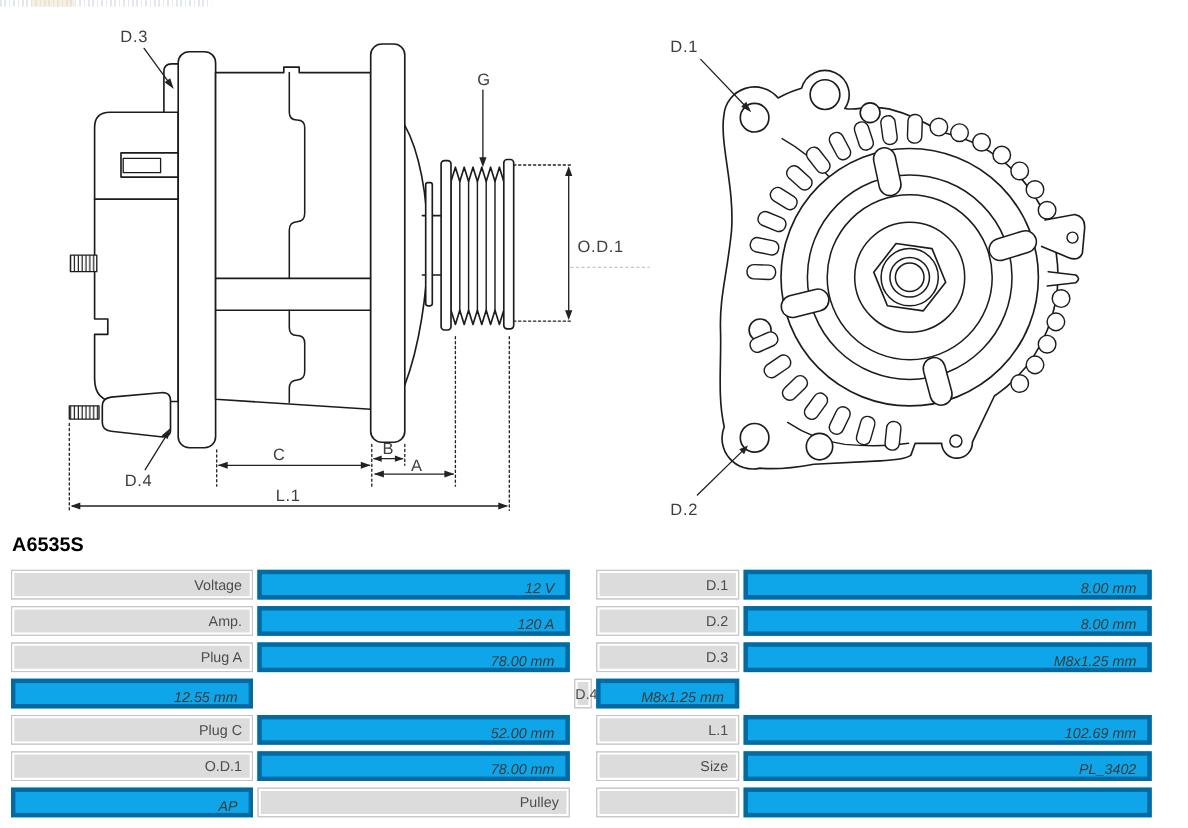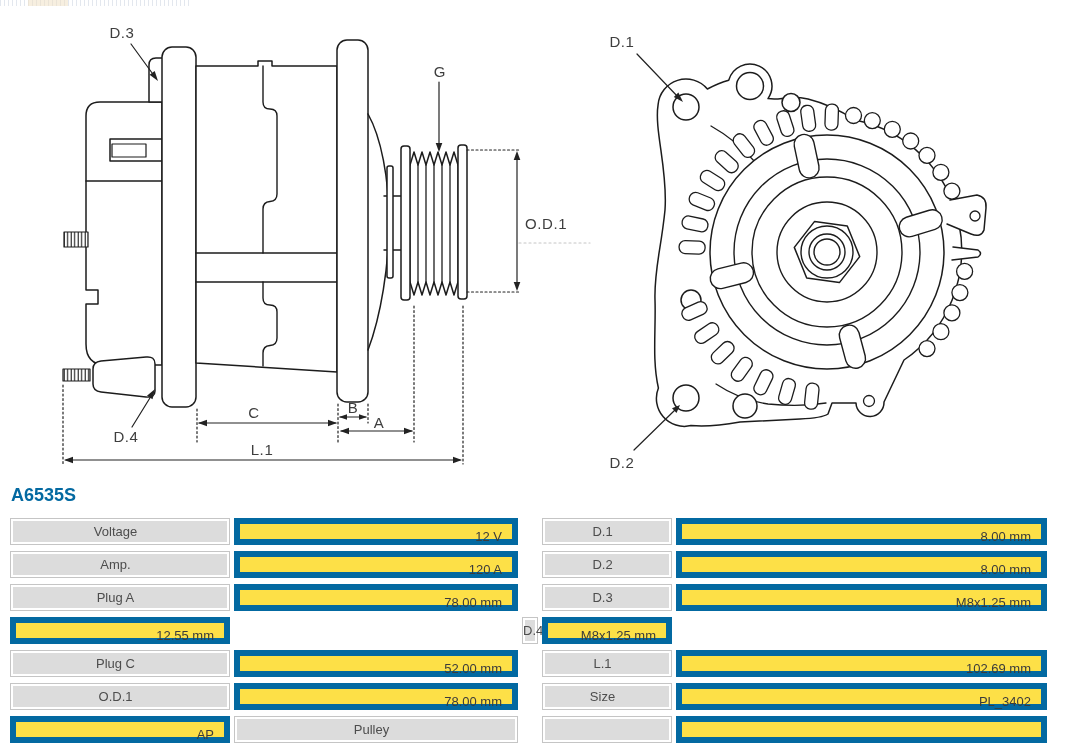--- a/index.html
+++ b/index.html
@@ -4,28 +4,28 @@
 <style>
   html,body{margin:0;padding:0;background:#fff;}
   .page{position:relative;width:1080px;height:753px;background:#fff;overflow:hidden;
         font-family:"Liberation Sans",sans-serif;}
   .edge-artifact{position:absolute;left:0;top:0;width:192px;height:6px;opacity:.45;
     background:repeating-linear-gradient(90deg,rgba(140,158,185,.55) 0 1.5px,transparent 1.5px 4px);}
   .edge-artifact::after{content:"";position:absolute;left:28px;top:0;width:40px;height:6px;
     background:rgba(222,190,130,.55);}
   .drawing{position:absolute;left:0;top:0;}
   .drawing text{font-family:"Liberation Sans",sans-serif;font-size:15px;fill:#3e3e3e;letter-spacing:.6px;}
-  .part-number{position:absolute;left:11px;top:485px;font-size:18px;font-weight:bold;color:#0369a1;text-align:center;}
+  .part-number{position:absolute;left:11px;top:485px;font-size:18px;font-weight:bold;color:#000000;text-align:center;}
   .spec-table{position:absolute;left:10px;top:518px;width:1037px;}
   .trow{display:grid;grid-template-columns:220px 284px 16px 130px 371px;column-gap:4px;
         height:27px;margin-bottom:6px;}
   .cell{box-sizing:border-box;height:27px;line-height:25px;font-size:13px;text-align:right;}
   .lbl{background:#dcdcdc;border:1px solid #c5c5c5;box-shadow:inset 0 0 0 2px #fff;
-       color:#4d4d4d;padding-right:9px;text-align:center;}
-  .val{background:#fde047;border:6px solid #0369a1;color:#3b3b3b;padding-right:10px;}
+       color:#4d4d4d;padding-right:9px;}
+  .val{background:#0ea5e9;border:4px solid #0369a1;color:#3b3b3b;padding-right:10px;font-style:italic;}
   .gap{background:transparent;}
 </style>
 </head>
 <body>
 
 <div class="page">
   <div class="edge-artifact"></div>
 
   <svg class="drawing" width="1080" height="492" viewBox="0 0 1080 492">
     <defs>

